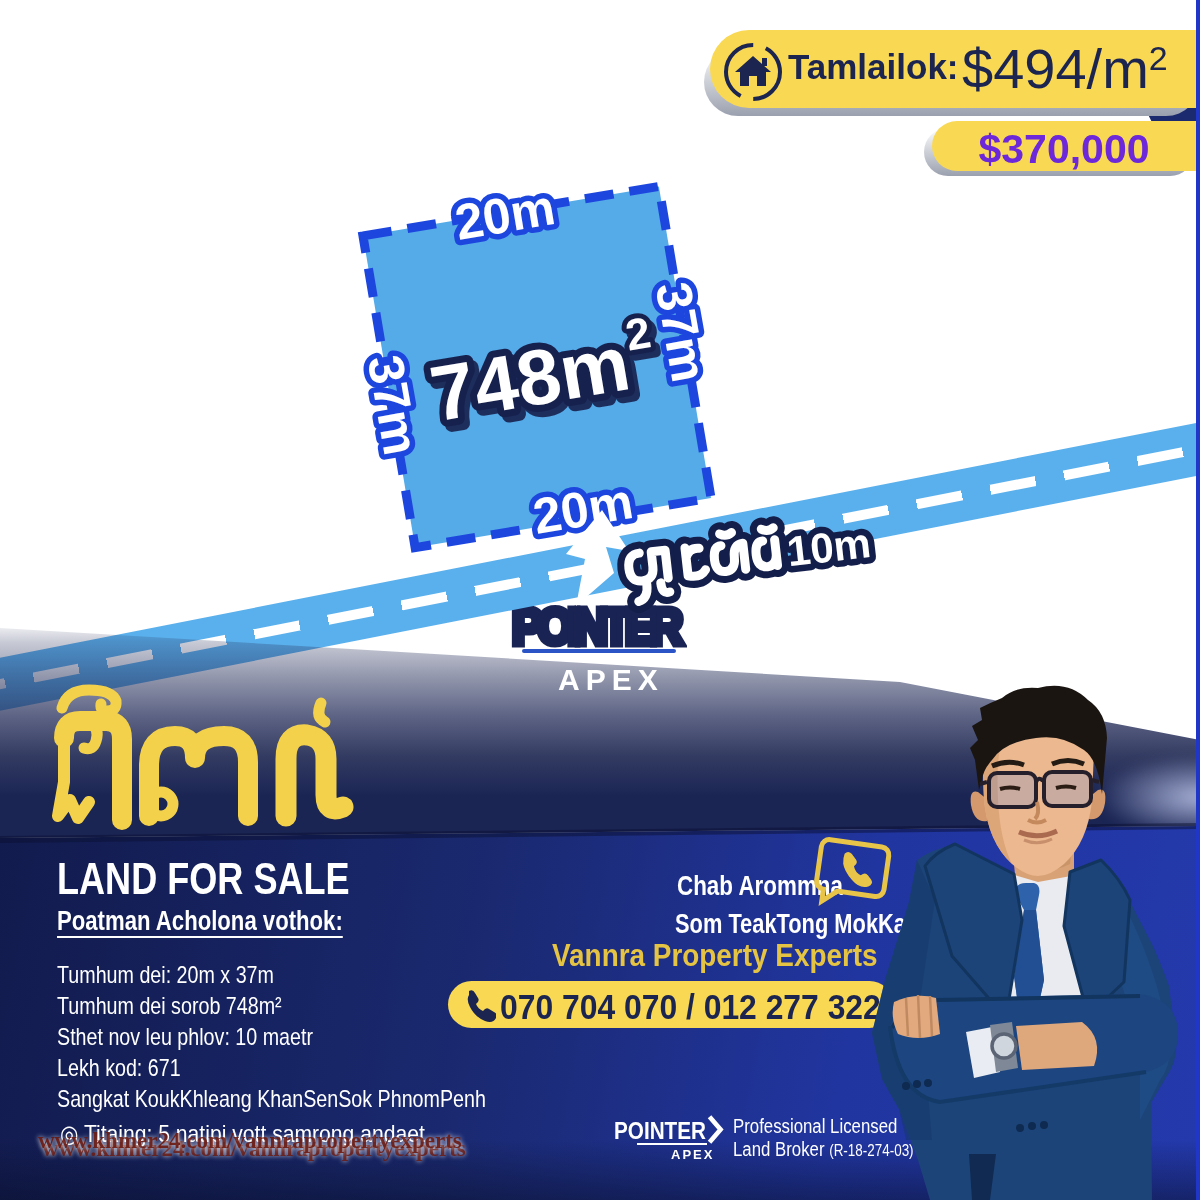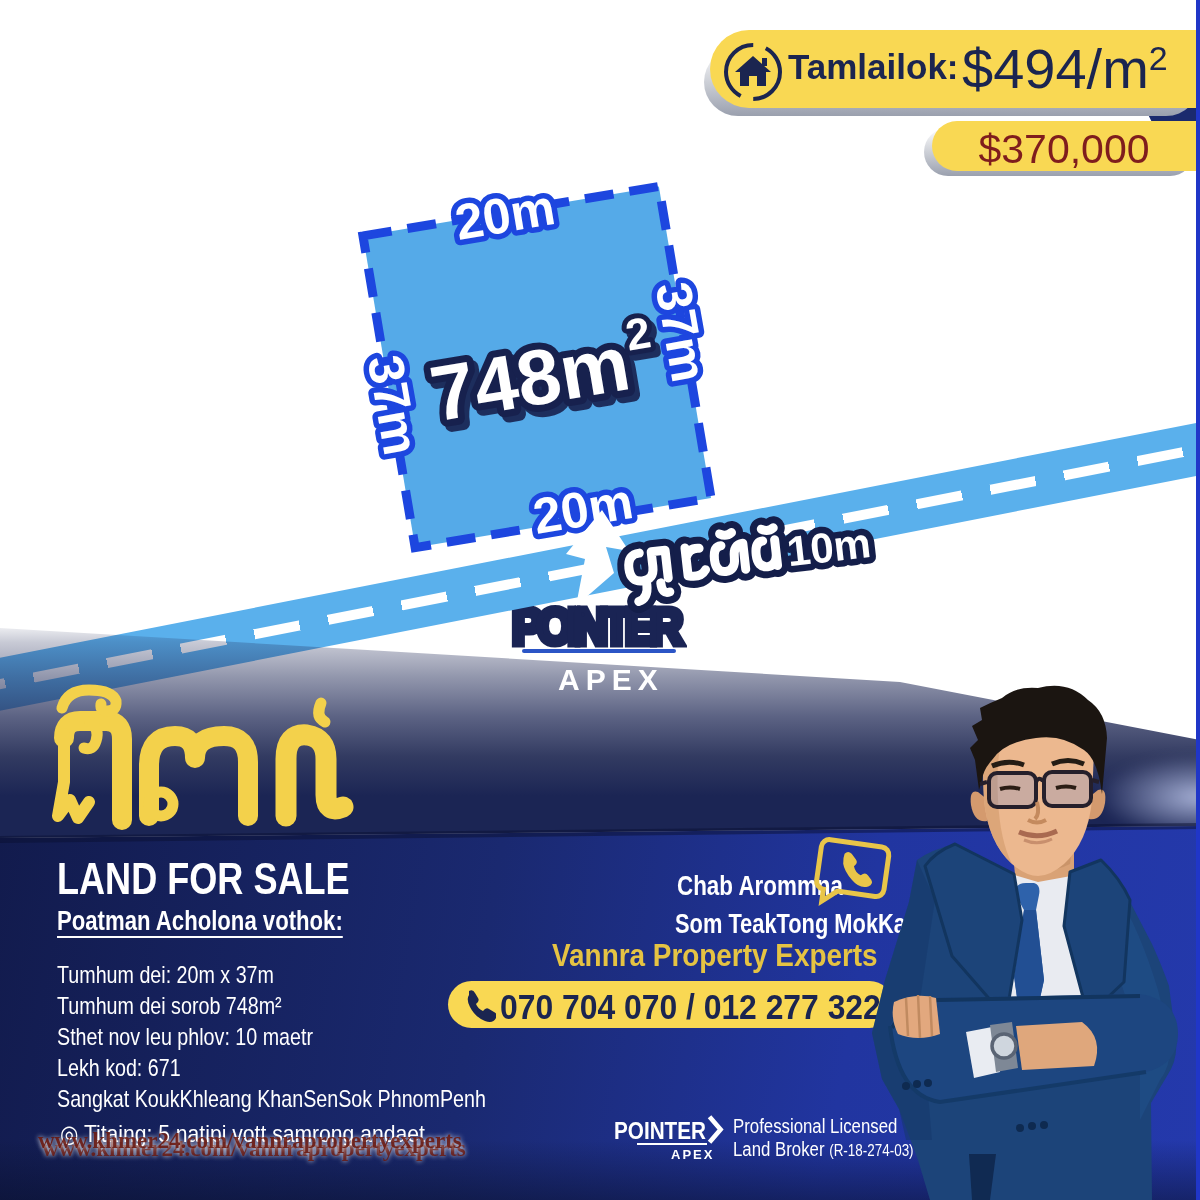--- a/index.html
+++ b/index.html
@@ -226,15 +226,15 @@
 </svg>
 
 <div class="abs" style="left:788px;top:47px;color:#1b2550;font-weight:800;font-size:35px;">Tamlailok:</div>
 
 <div class="abs" style="left:962px;top:36px;color:#1b2550;font-weight:400;font-size:56px;">$494/m<span style="font-size:34px;vertical-align:18px;">2</span></div>
 
 <div class="abs" style="left:924px;top:128px;width:270px;height:48px;border-radius:25px;background:linear-gradient(180deg,#ffffff,#9aa0ae);"></div>
 
 <div class="abs" style="left:932px;top:121px;width:268px;height:50px;border-radius:25px 0 0 25px;background:#F9D853;"></div>
 
-<div class="abs" style="left:935px;top:126px;width:258px;text-align:center;color:#7f1d1d;font-weight:400;font-size:41px;">$370,000</div>
+<div class="abs" style="left:935px;top:126px;width:258px;text-align:center;color:#6d28d9;font-weight:700;font-size:41px;">$370,000</div>
 
 <div class="abs" style="left:1196px;top:0;width:4px;height:1200px;background:#2036c8;"></div>
 
 </body></html>

